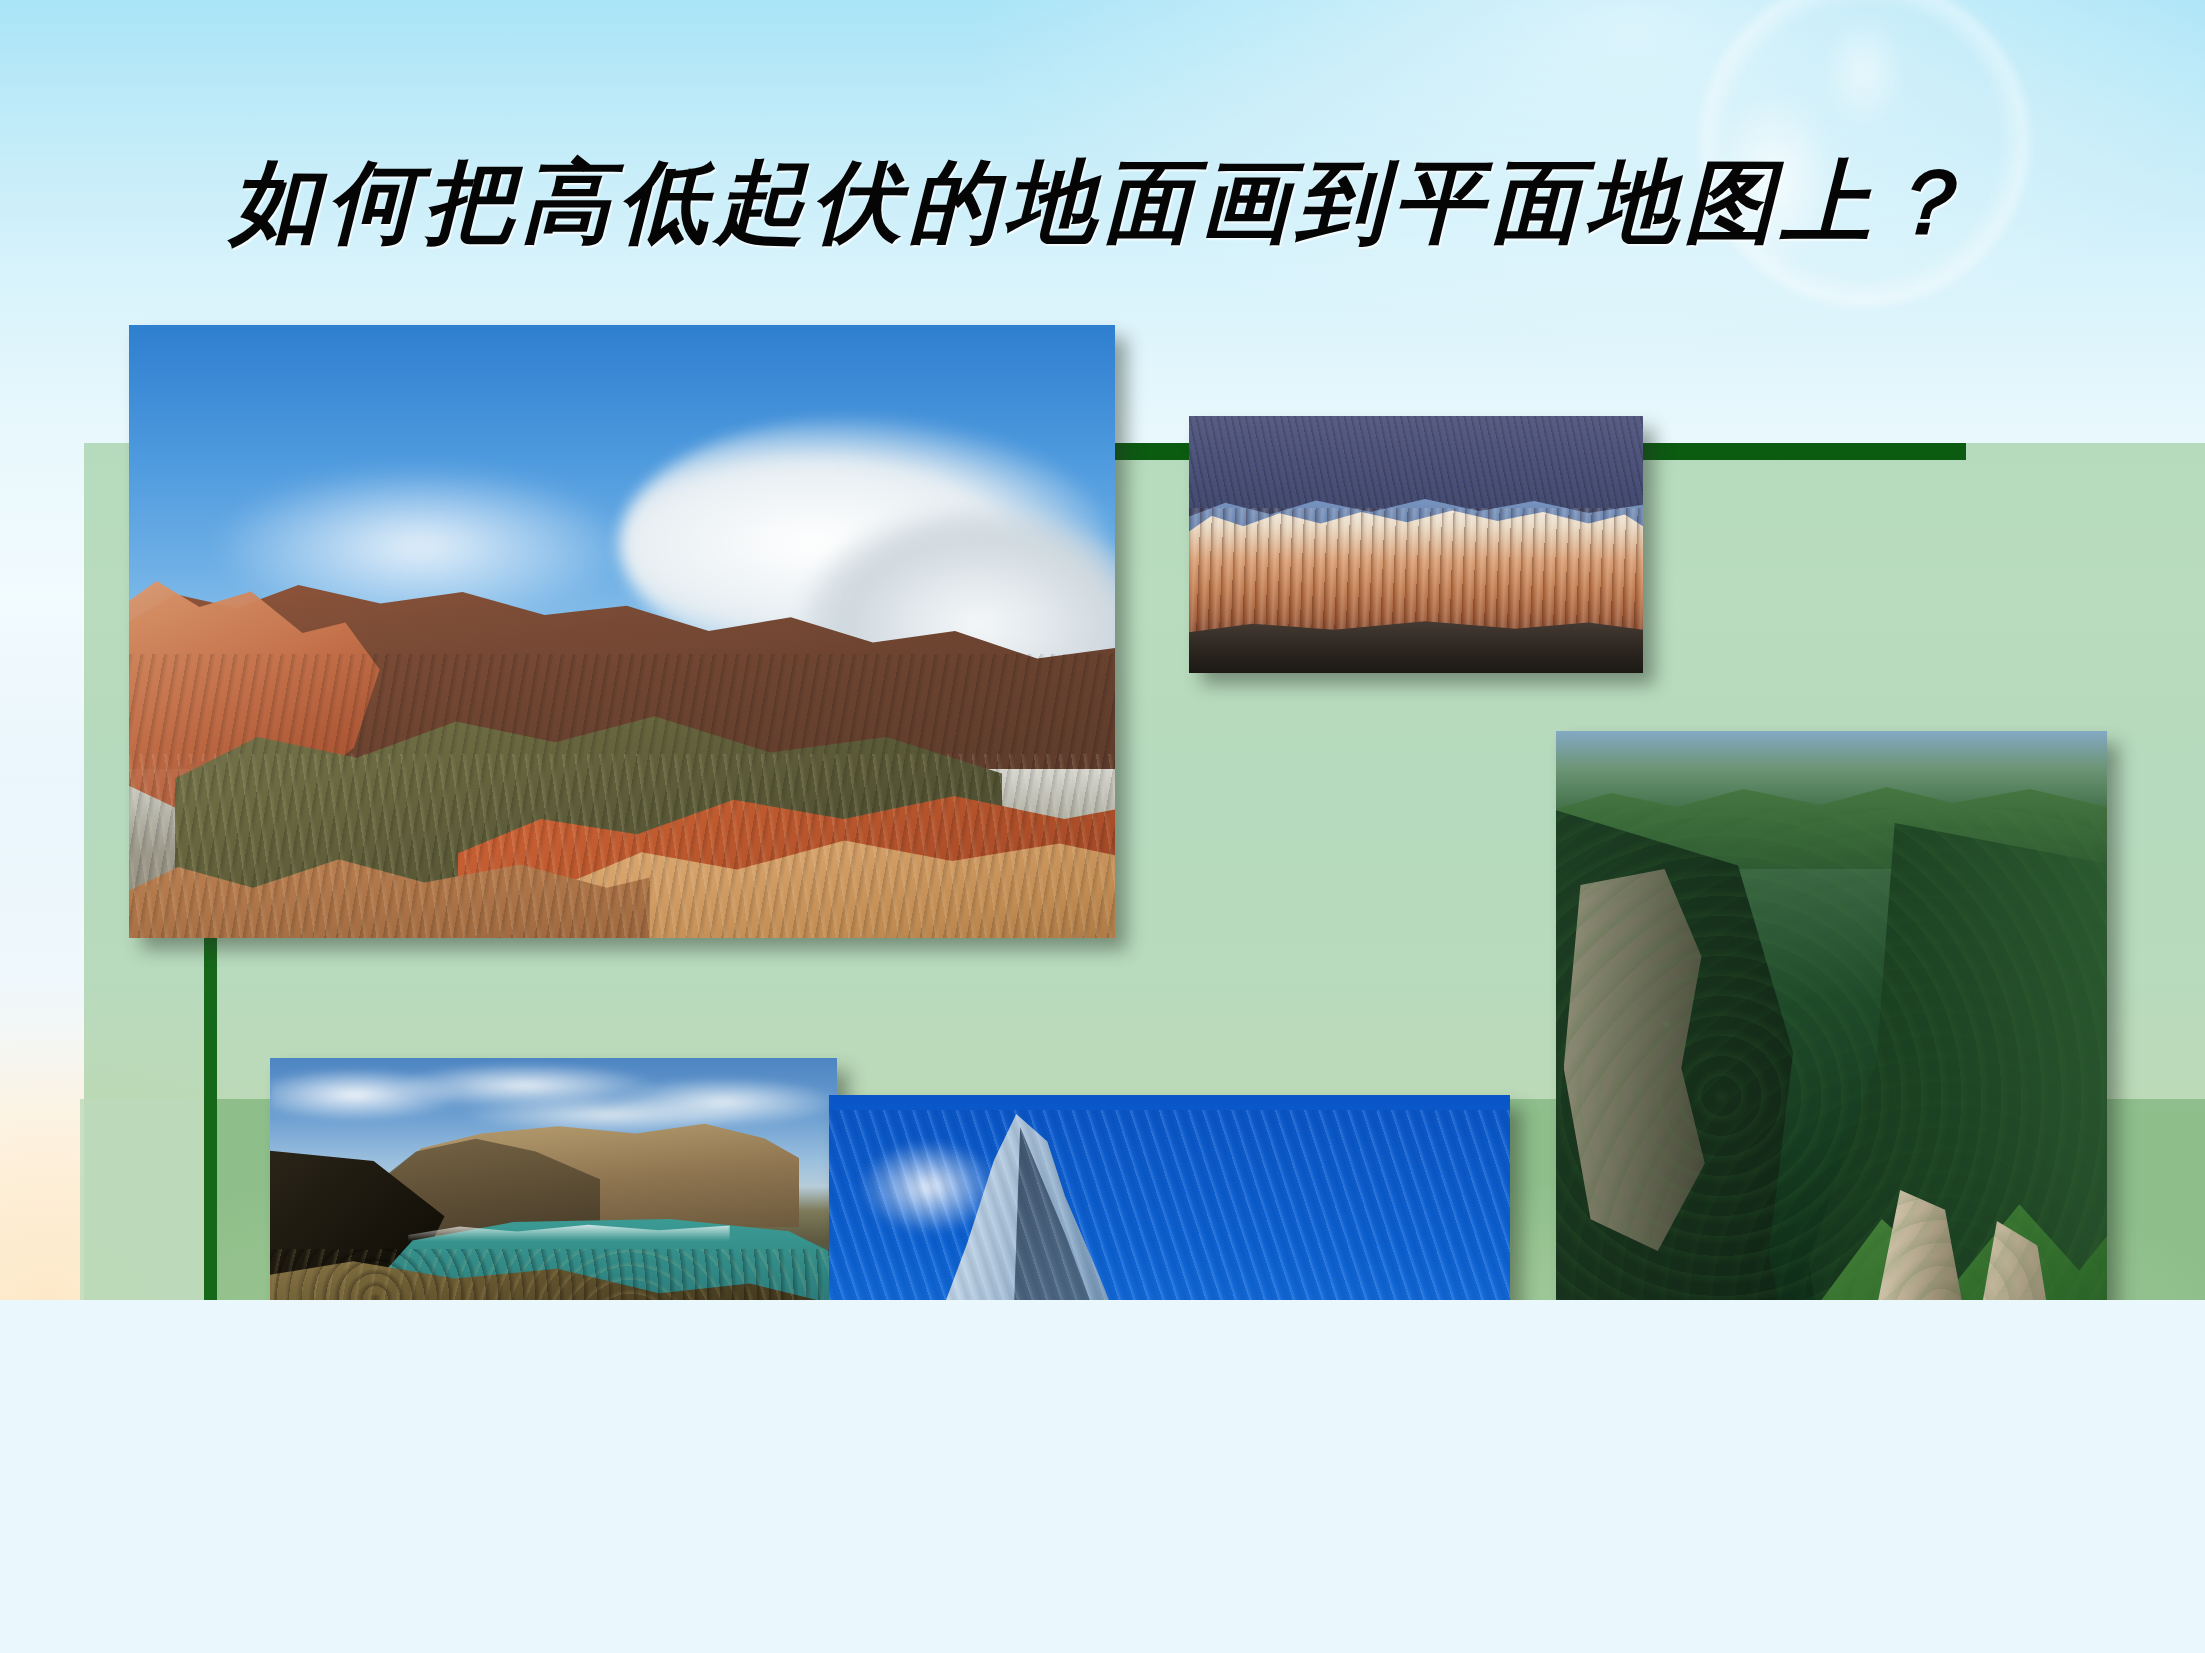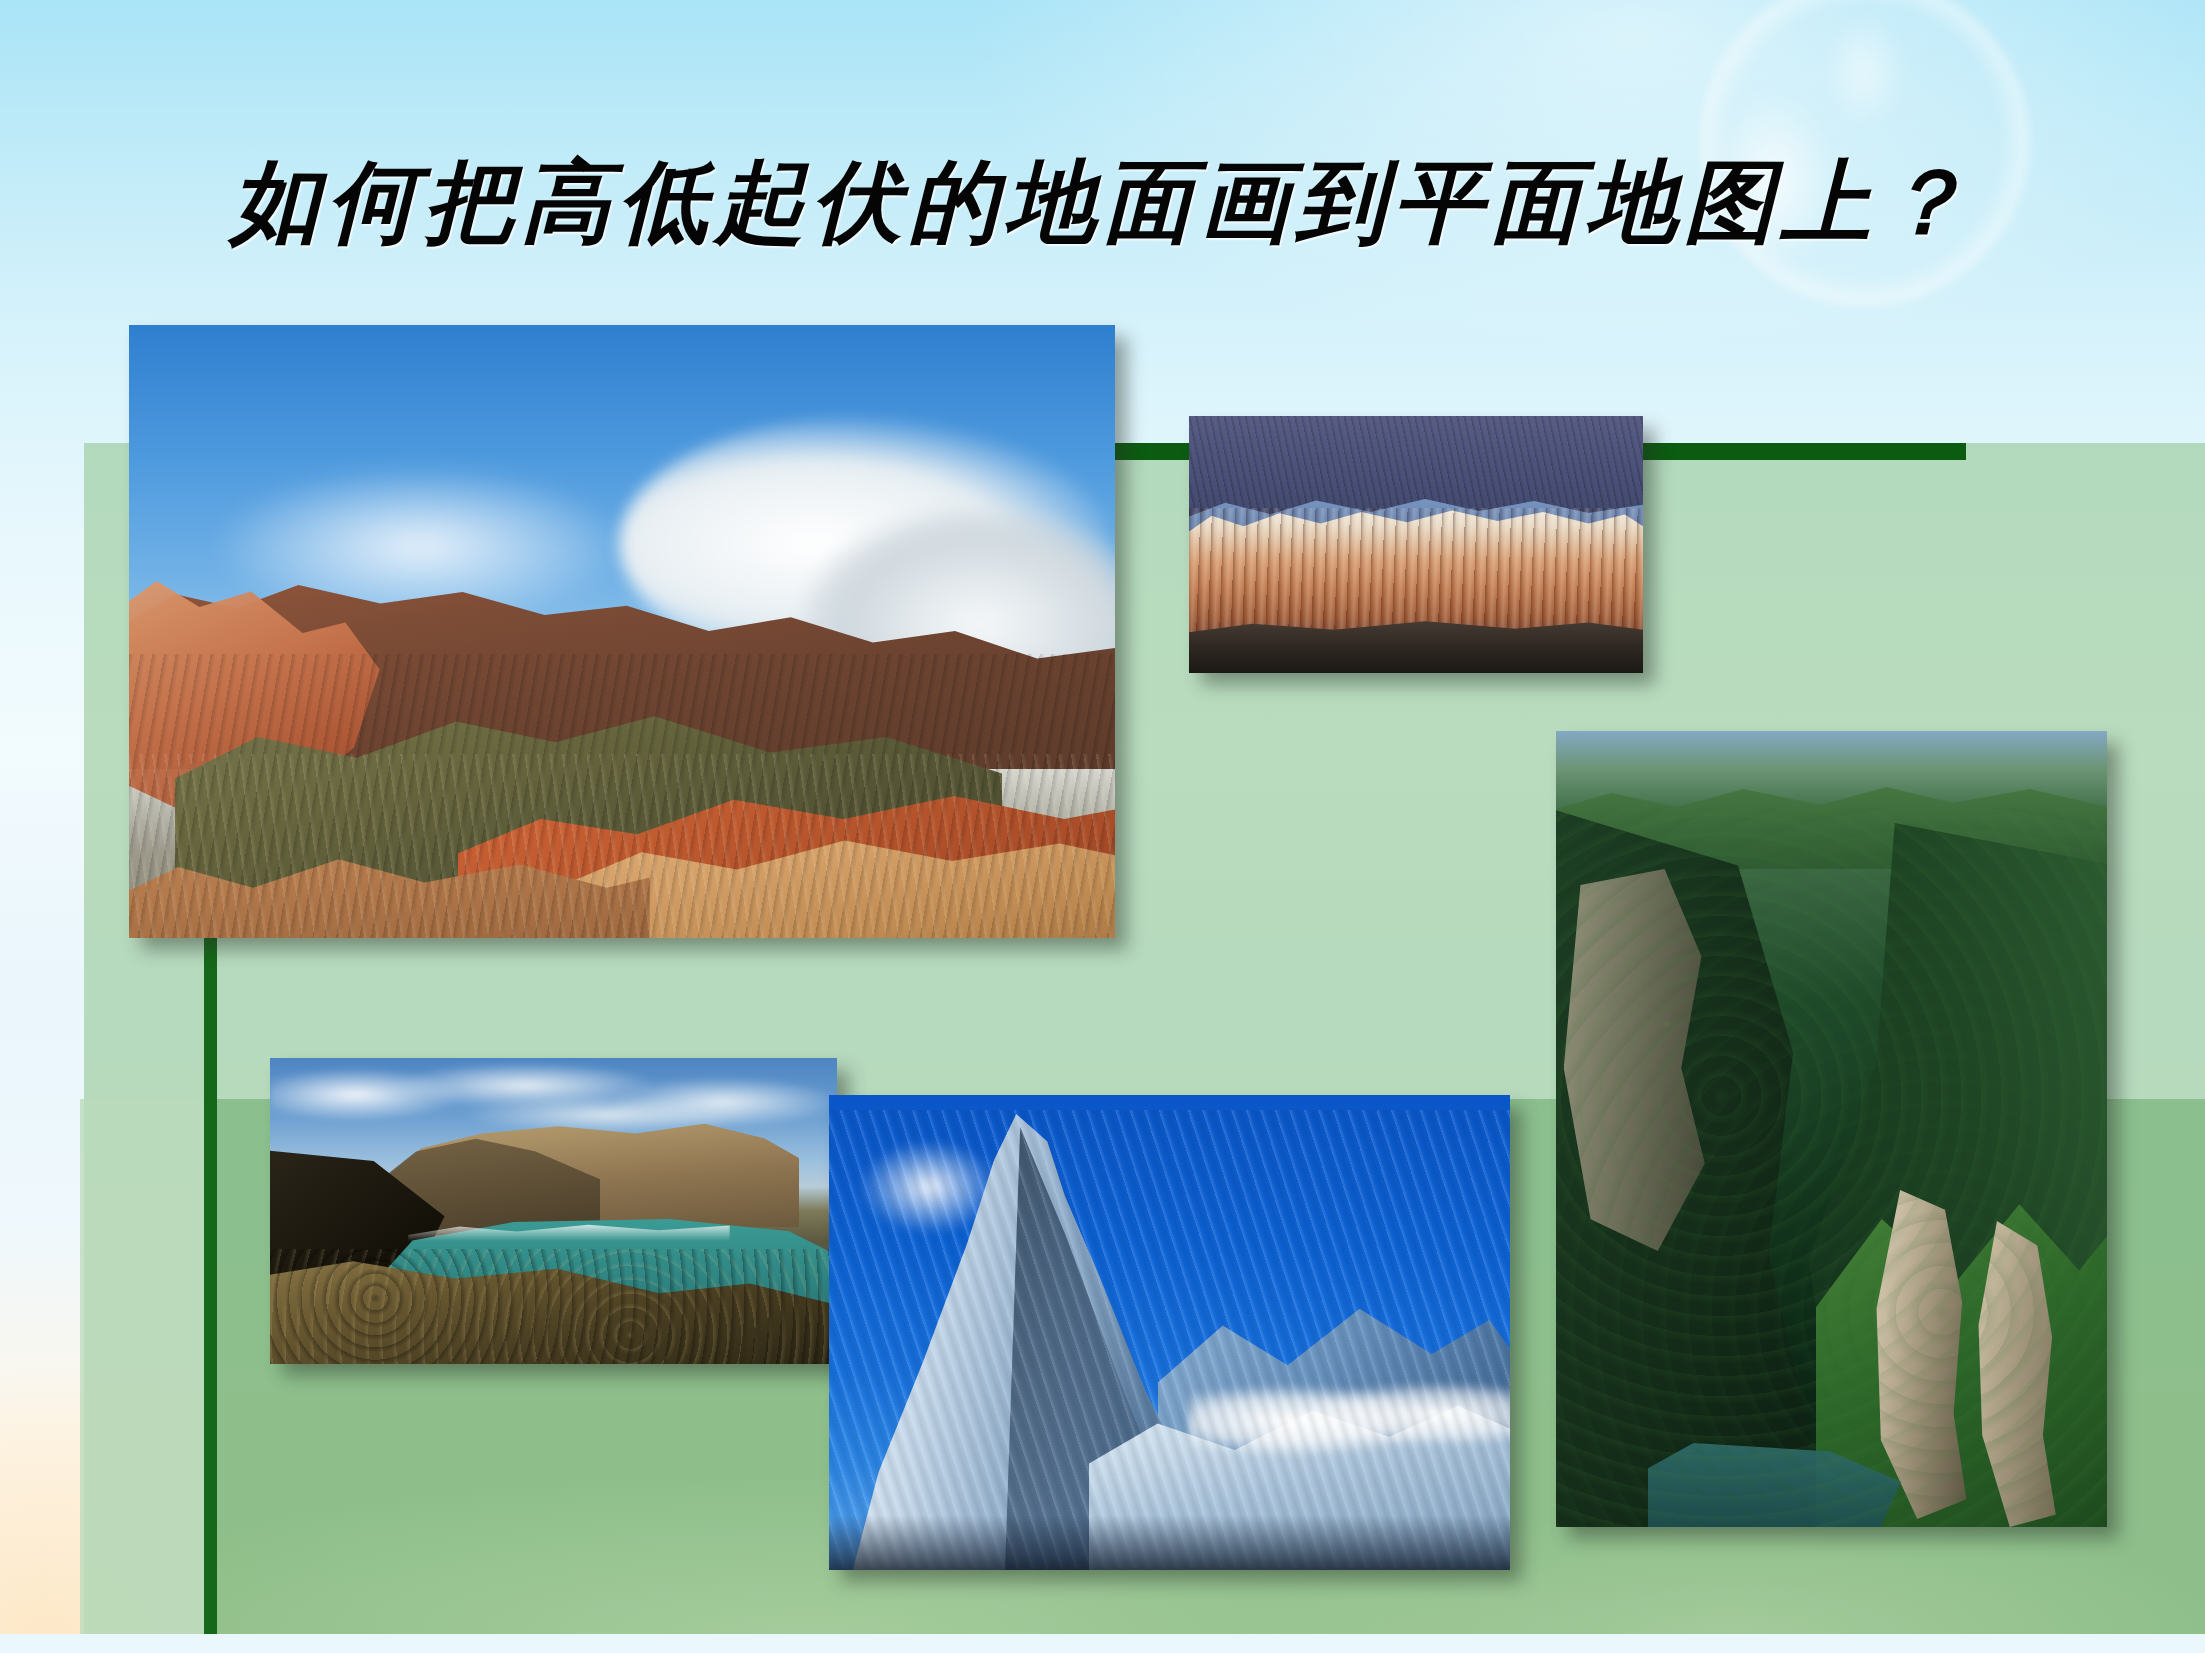--- a/index.html
+++ b/index.html
@@ -1,21 +1,21 @@
 <!DOCTYPE html>
 <html style="font-size:12.3px"><head>
 <meta charset="utf-8">
 <style>
   html,body{margin:0;padding:0;}
   body{
     width:2205px;height:1654px;overflow:hidden;
     font-family:"DejaVu Sans","Liberation Sans",sans-serif;
     background:#eaf7fd;
   }
-  .slide{position:relative;width:2205px;height:1634px;overflow:hidden;}
+  .slide{position:relative;width:2205px;height:1300px;overflow:hidden;}
 
   
   .bg-sky{
     position:absolute;inset:0;
     background:
       radial-gradient(ellipse 1072px 536px at 74% 2%, rgba(255,255,255,.55) 0%, rgba(255,255,255,0) 62%),
       linear-gradient(180deg,
         #a9e4f7 0%,
         #bdeaf8 8%,
         #d6f2fb 20%,

